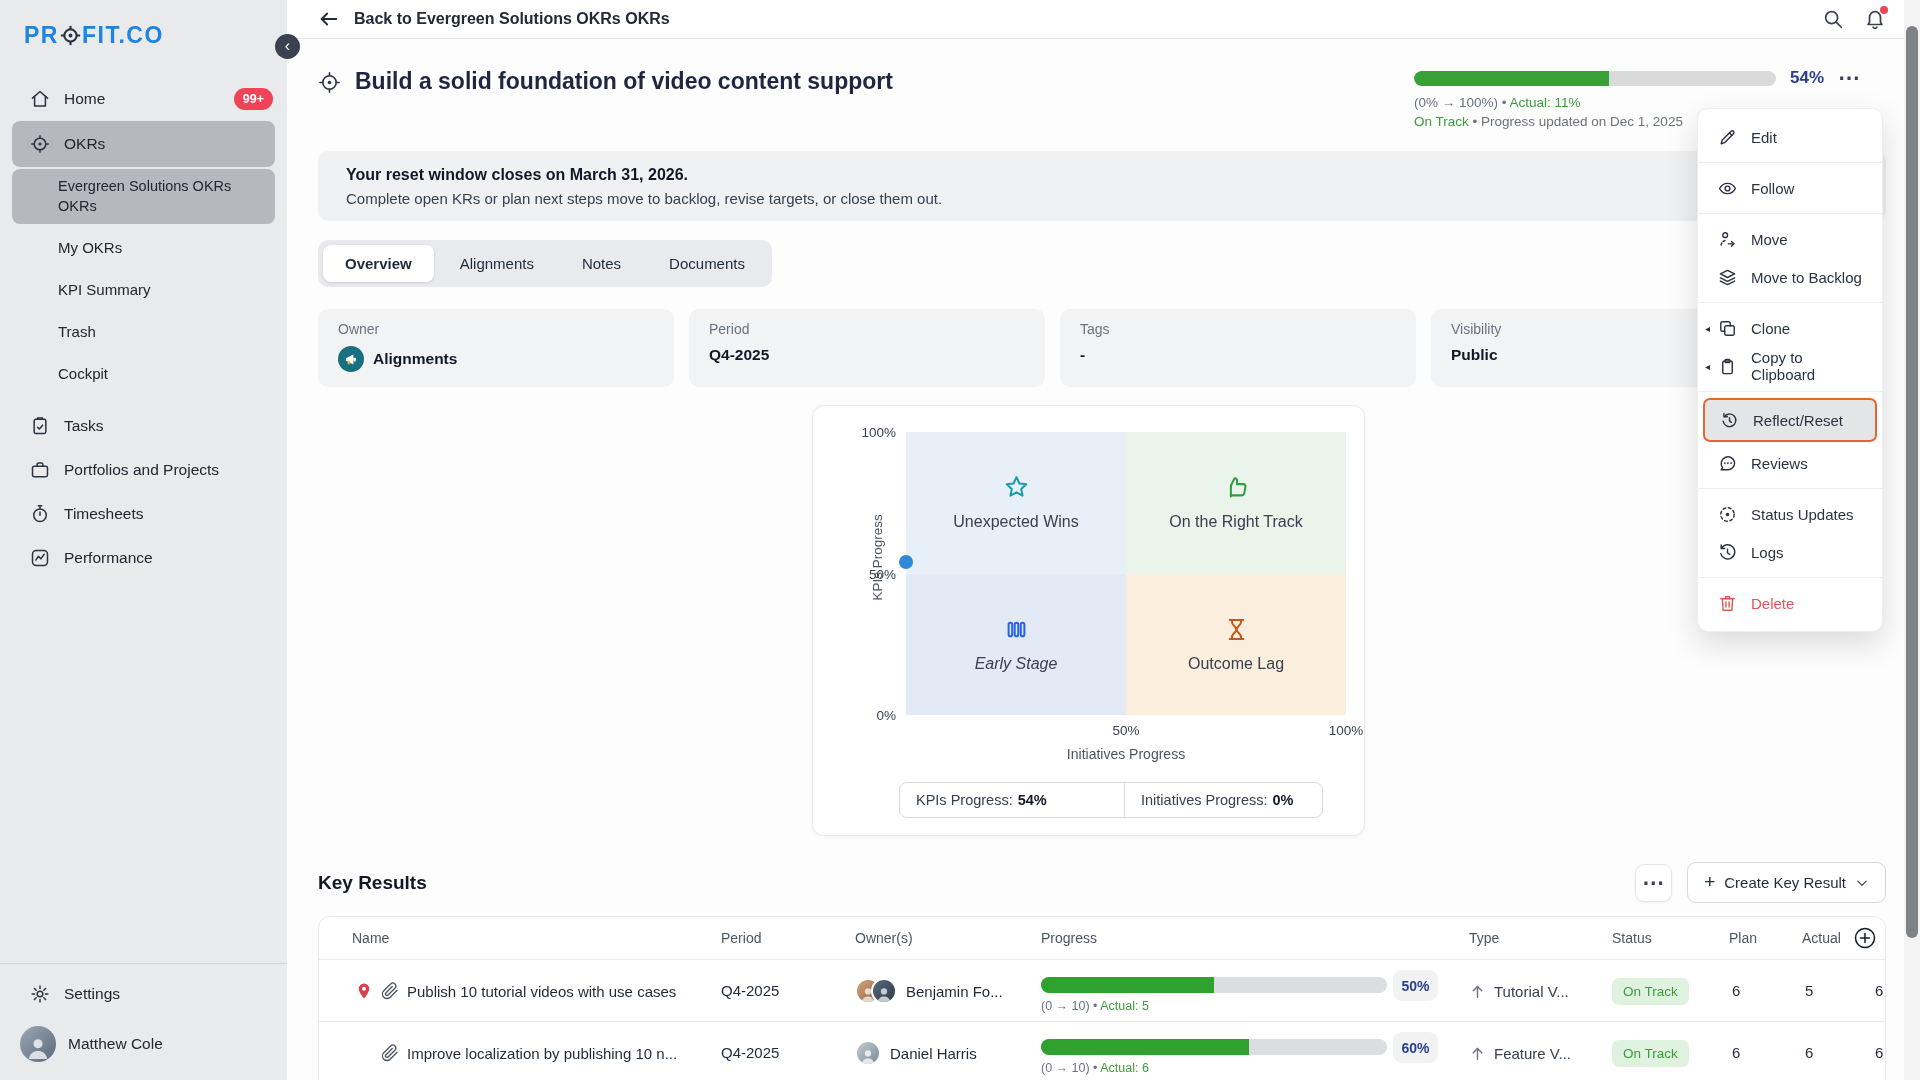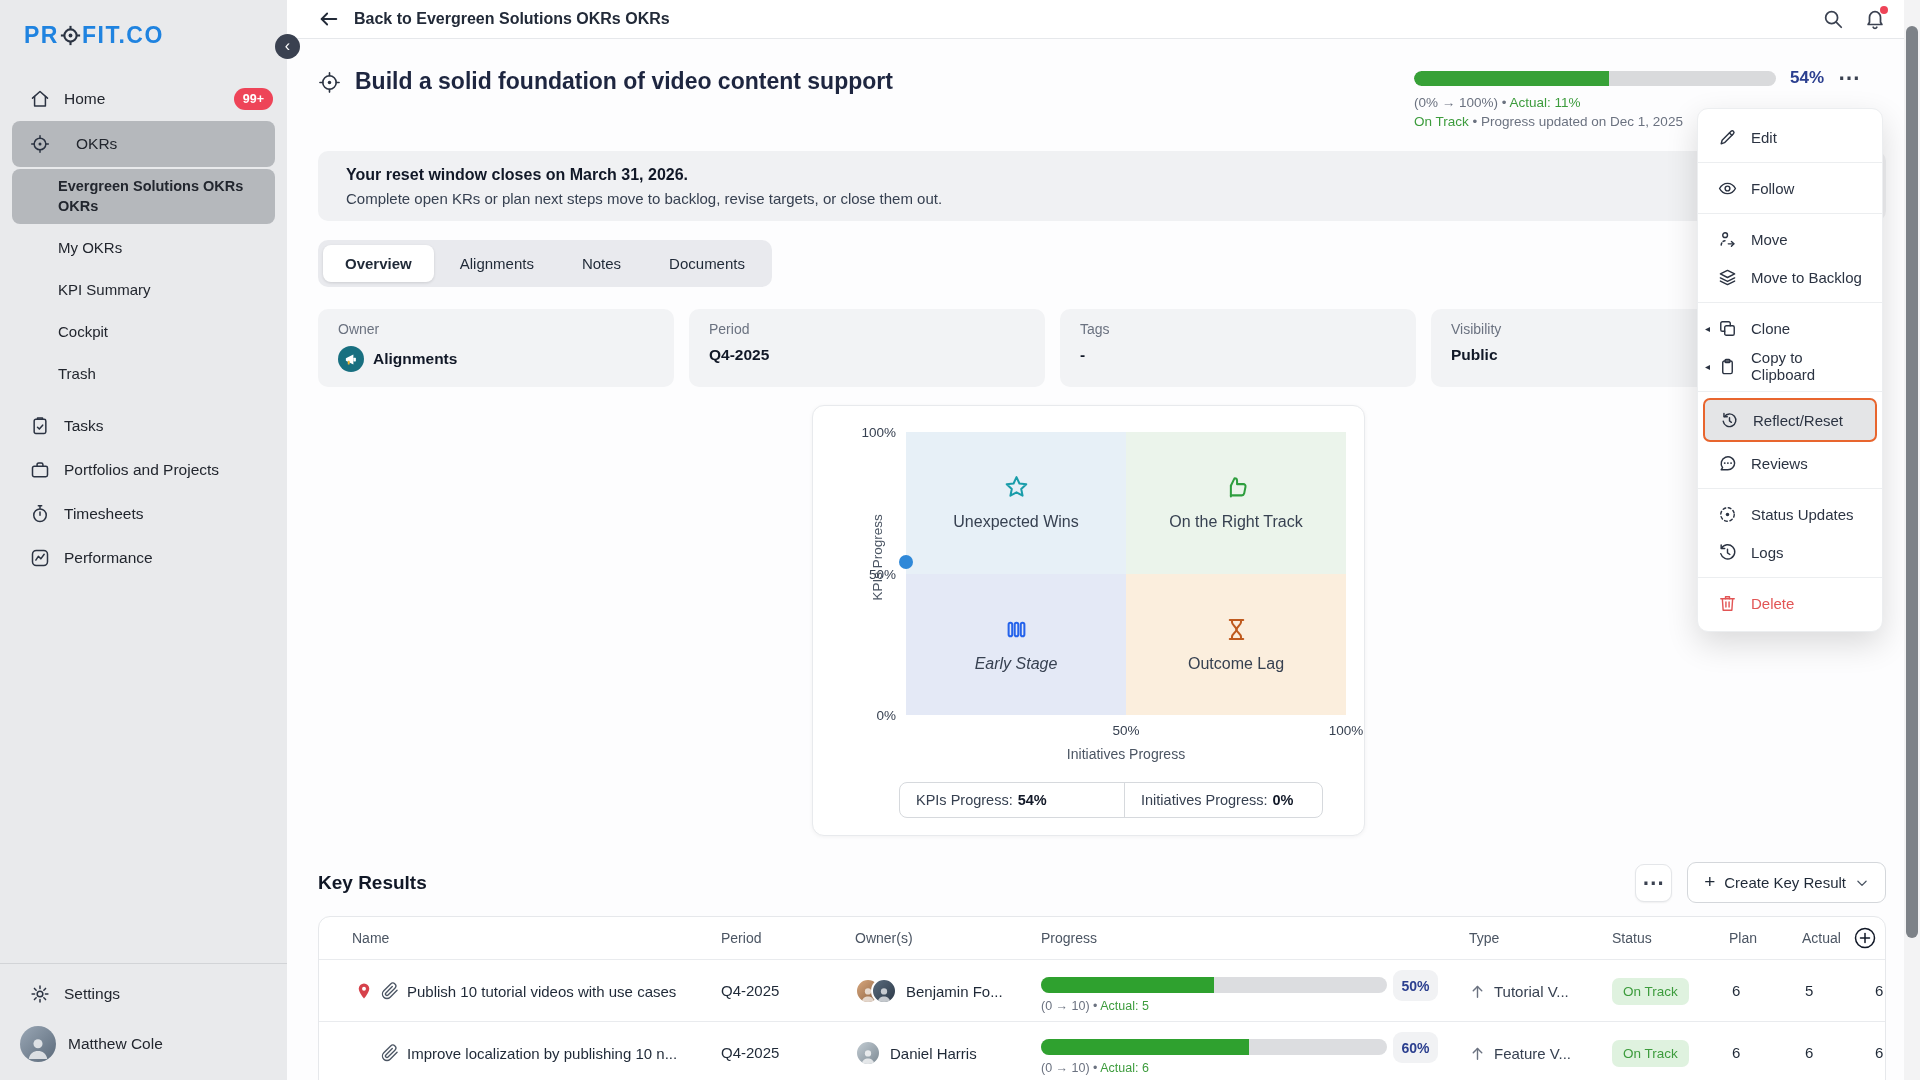--- a/index.html
+++ b/index.html
@@ -7,23 +7,23 @@
   body { font-family:"Liberation Sans", sans-serif; background:#fdfdfe; color:#2b3342; position:relative; }
   svg { display:block; }
 
   
   .sidebar { position:absolute; left:0; top:0; width:287px; height:1080px; background:#e9eaec; }
   .logo { position:absolute; left:24px; top:22px; display:flex; align-items:center; font-size:23px; font-weight:bold; letter-spacing:1.5px; color:#1f83e0; }
   .logo .logo-target { margin:0 1px; }
   .nav { position:absolute; top:77px; left:0; right:0; }
   .nav-item { display:flex; align-items:center; height:44px; padding:0 14px 0 30px; font-size:15.5px; color:#22262e; cursor:pointer; }
   .nav-item .nicon { width:20px; height:20px; margin-right:14px; color:#2b3342; flex:0 0 20px; }
-  .nav-item.selected { background:#b5b8bc; border-radius:8px; margin:0 12px; padding:0 14px 0 18px; height:46px;gap:12px; }
+  .nav-item.selected { background:#b5b8bc; border-radius:8px; margin:0 12px; padding:0 14px 0 18px; height:46px; }
   .nav-sub { display:flex; align-items:center; min-height:42px; padding:6px 14px 6px 58px; font-size:15px; color:#22262e; cursor:pointer; }
-  .nav-sub.selected { background:#b5b8bc; border-radius:8px; margin:2px 12px; padding:8px 14px 8px 46px; font-weight:bold; font-size:14.5px; line-height:1.35; }
+  .nav-sub.selected { background:#b5b8bc; border-radius:8px; margin:2px 12px; padding:8px 14px 8px 46px; font-weight:normal; font-size:14.5px; line-height:1.35; }
   .nav-gap { height:10px; }
   .badge-99 { margin-left:auto; background:#ee4458; color:#fff; font-size:12.5px; font-weight:bold; padding:4px 9px; border-radius:12px; }
   .side-foot { position:absolute; bottom:0; left:0; right:0; padding-bottom:12px; }
   .side-divider { height:1px; background:#d2d4d7; margin:0 0 8px 0; }
   .user-row { display:flex; align-items:center; padding:10px 14px 6px 20px; font-size:15.5px; color:#22262e; cursor:pointer; }
   .avatar { width:36px; height:36px; border-radius:50%; background:linear-gradient(135deg,#9aa7b5,#5b6a7a); margin-right:12px; position:relative; overflow:hidden; flex:0 0 36px; }
   .avatar svg { position:absolute; left:50%; top:56%; transform:translate(-50%,-42%); }
   .collapse-btn { position:absolute; left:275px; top:34px; width:25px; height:25px; border-radius:50%; background:#3a4150; color:#fff; display:flex; align-items:center; justify-content:center; font-size:16px; padding-bottom:2px; cursor:pointer; z-index:30; }
 
   
@@ -179,22 +179,22 @@
             <line x1="19" y1="12" x2="22" y2="12"></line>
             <circle cx="12" cy="12" r="1.8" fill="currentColor" stroke="none"></circle>
           </svg>
       </span>
       <span>OKRs</span>
     </div>
 
     <div class="nav-sub selected">Evergreen Solutions OKRs OKRs</div>
     <div class="nav-sub">My OKRs</div>
     <div class="nav-sub">KPI Summary</div>
+    <div class="nav-sub">Trash</div>
     <div class="nav-sub">Cockpit</div>
-    <div class="nav-sub">Trash</div>
 
     <div class="nav-gap"></div>
 
     <div class="nav-item">
       <span class="nicon">
         <svg width="20" height="20" viewBox="0 0 24 24" fill="none" stroke="currentColor" stroke-width="1.8" stroke-linecap="round" stroke-linejoin="round">
             <rect x="5" y="4" width="14" height="17" rx="2"></rect>
             <path d="M9 4V2.5h6V4"></path>
             <path d="M9 13.5l2.2 2.2 4-4.7"></path>
           </svg>

